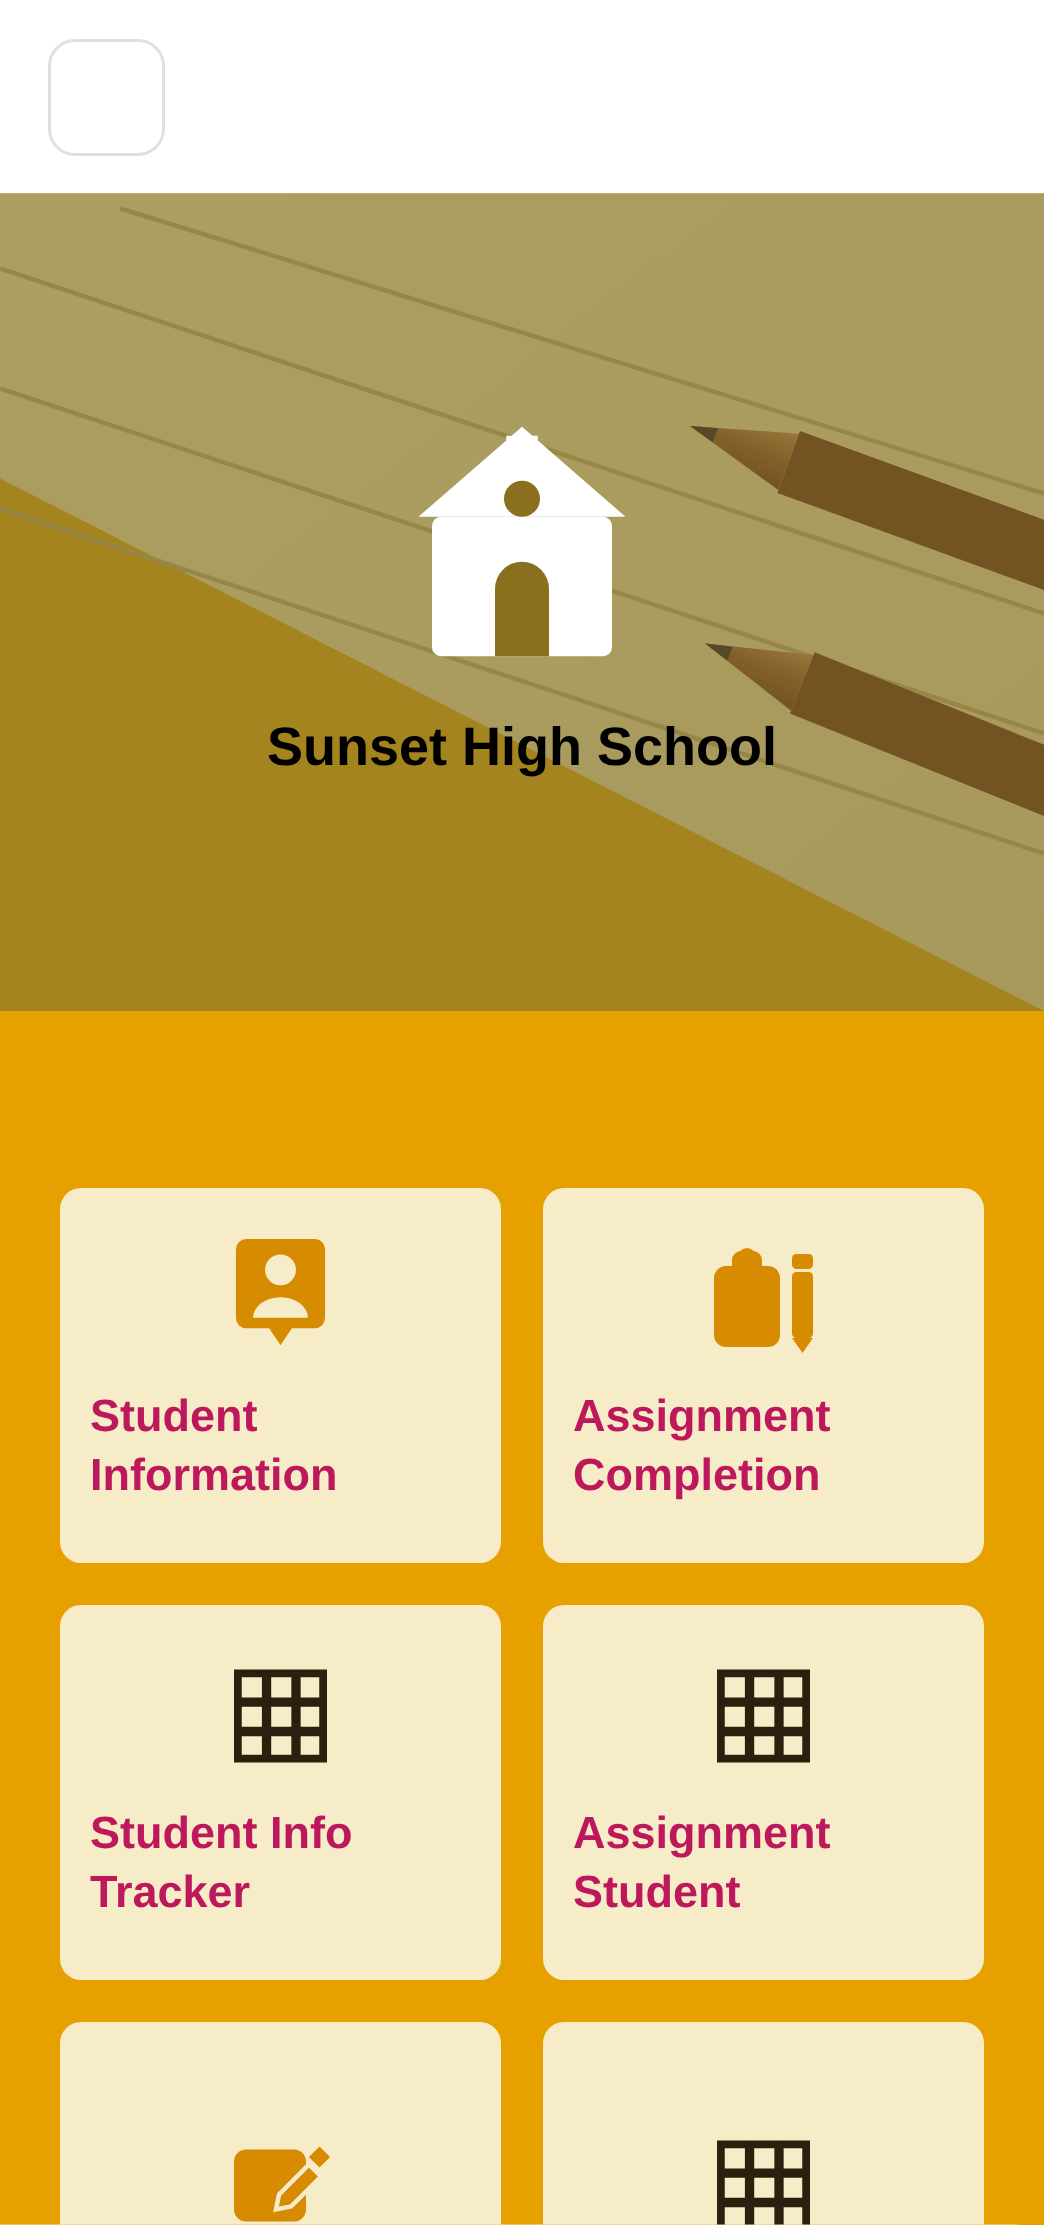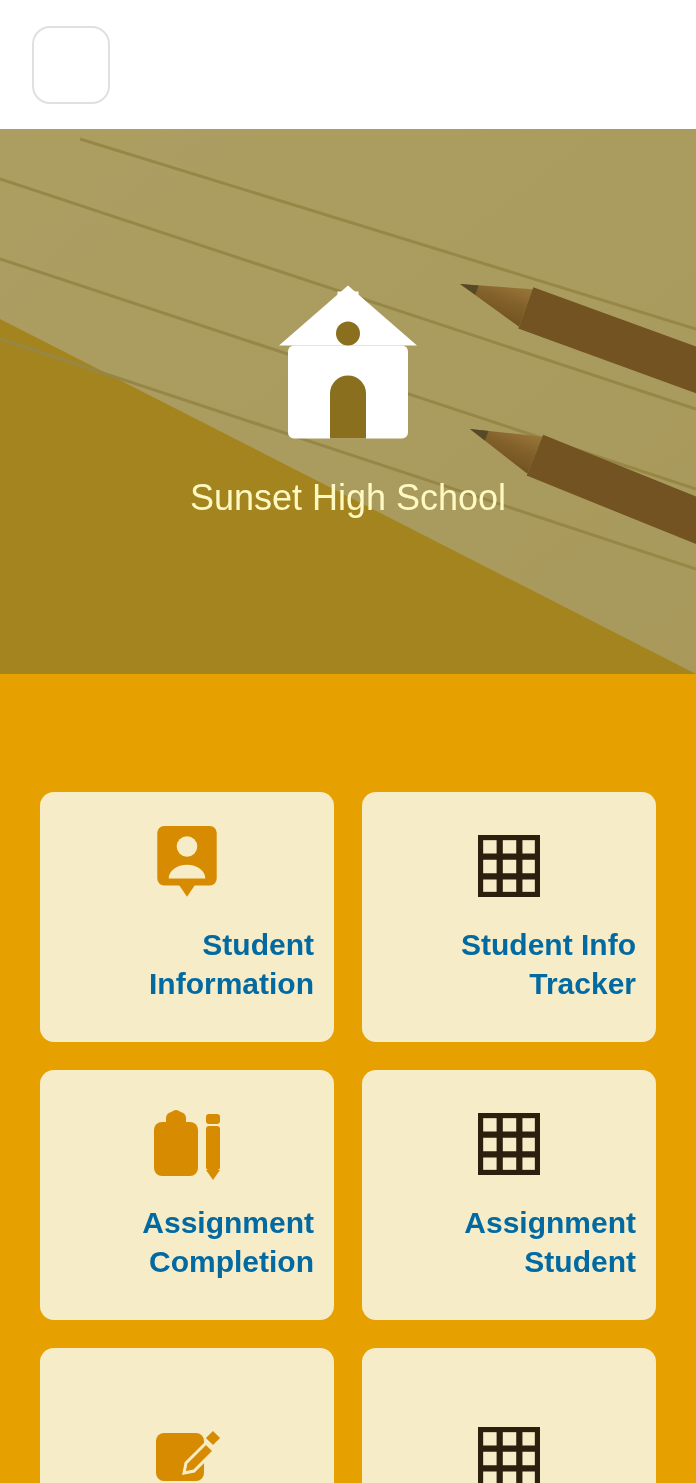--- a/index.html
+++ b/index.html
@@ -43,22 +43,22 @@
     inset: 0;
     display: flex;
     flex-direction: column;
     align-items: center;
     justify-content: center;
     color: #fff;
   }
   .school-icon { margin-bottom: 28px; }
   .school-title {
     font-size: 36px;
-    font-weight: 400;
-    color: #fef9c3;
+    font-weight: 700;
+    color: #000000;
   }
   .grid-section {
     background: #e6a100;
     padding: 118px 40px 40px 40px;
     height: 809px;
   }
   .card-grid {
     display: grid;
     grid-template-columns: 1fr 1fr;
     gap: 28px;
@@ -72,22 +72,22 @@
     align-items: center;
     justify-content: center;
     padding: 20px;
     cursor: pointer;
   }
   .card.short { height: 214px; overflow: hidden; }
   .card-icon { margin-bottom: 24px; height: 70px; display: flex; align-items: center; justify-content: center; }
   .card-title {
     font-size: 30px;
     font-weight: 600;
-    color: #0369a1;
-    text-align: right;
+    color: #be185d;
+    text-align: left;
     line-height: 1.3;
   }
 </style>
 </head>
 <body>
 
 <div class="top-bar">
   <button class="menu-button"></button>
 </div>
 
@@ -152,43 +152,43 @@
           <polygon points="22,50 38,50 30,62" fill="#d68b00"></polygon>
           <circle cx="30" cy="18" r="9" fill="#f6edc8"></circle>
           <path d="M14 46 a16 12 0 0 1 32 0 Z" fill="#f6edc8"></path>
         </svg>
       </div>
       <div class="card-title">Student Information</div>
     </div>
 
     <div class="card">
       <div class="card-icon">
-        <svg width="62" height="62" viewBox="0 0 60 60">
-          <rect x="2" y="2" width="56" height="56" fill="none" stroke="#2b1f0e" stroke-width="6"></rect>
-          <line x1="2" y1="21" x2="58" y2="21" stroke="#2b1f0e" stroke-width="6"></line>
-          <line x1="2" y1="40" x2="58" y2="40" stroke="#2b1f0e" stroke-width="6"></line>
-          <line x1="21" y1="2" x2="21" y2="58" stroke="#2b1f0e" stroke-width="6"></line>
-          <line x1="40" y1="2" x2="40" y2="58" stroke="#2b1f0e" stroke-width="6"></line>
-        </svg>
-      </div>
-      <div class="card-title">Student Info Tracker</div>
-    </div>
-
-    <div class="card">
-      <div class="card-icon">
         <svg width="78" height="72" viewBox="0 0 78 72">
           <rect x="6" y="14" width="44" height="54" rx="8" fill="#d68b00"></rect>
           <rect x="18" y="4" width="20" height="18" rx="6" fill="#d68b00"></rect>
           <circle cx="28" cy="8" r="6" fill="#d68b00"></circle>
           <rect x="58" y="18" width="14" height="44" rx="3" fill="#d68b00"></rect>
           <polygon points="58,62 72,62 65,72" fill="#d68b00"></polygon>
           <rect x="58" y="6" width="14" height="10" rx="3" fill="#d68b00"></rect>
         </svg>
       </div>
       <div class="card-title">Assignment Completion</div>
+    </div>
+
+    <div class="card">
+      <div class="card-icon">
+        <svg width="62" height="62" viewBox="0 0 60 60">
+          <rect x="2" y="2" width="56" height="56" fill="none" stroke="#2b1f0e" stroke-width="6"></rect>
+          <line x1="2" y1="21" x2="58" y2="21" stroke="#2b1f0e" stroke-width="6"></line>
+          <line x1="2" y1="40" x2="58" y2="40" stroke="#2b1f0e" stroke-width="6"></line>
+          <line x1="21" y1="2" x2="21" y2="58" stroke="#2b1f0e" stroke-width="6"></line>
+          <line x1="40" y1="2" x2="40" y2="58" stroke="#2b1f0e" stroke-width="6"></line>
+        </svg>
+      </div>
+      <div class="card-title">Student Info Tracker</div>
     </div>
 
     <div class="card">
       <div class="card-icon">
         <svg width="62" height="62" viewBox="0 0 60 60">
           <rect x="2" y="2" width="56" height="56" fill="none" stroke="#2b1f0e" stroke-width="6"></rect>
           <line x1="2" y1="21" x2="58" y2="21" stroke="#2b1f0e" stroke-width="6"></line>
           <line x1="2" y1="40" x2="58" y2="40" stroke="#2b1f0e" stroke-width="6"></line>
           <line x1="21" y1="2" x2="21" y2="58" stroke="#2b1f0e" stroke-width="6"></line>
           <line x1="40" y1="2" x2="40" y2="58" stroke="#2b1f0e" stroke-width="6"></line>

